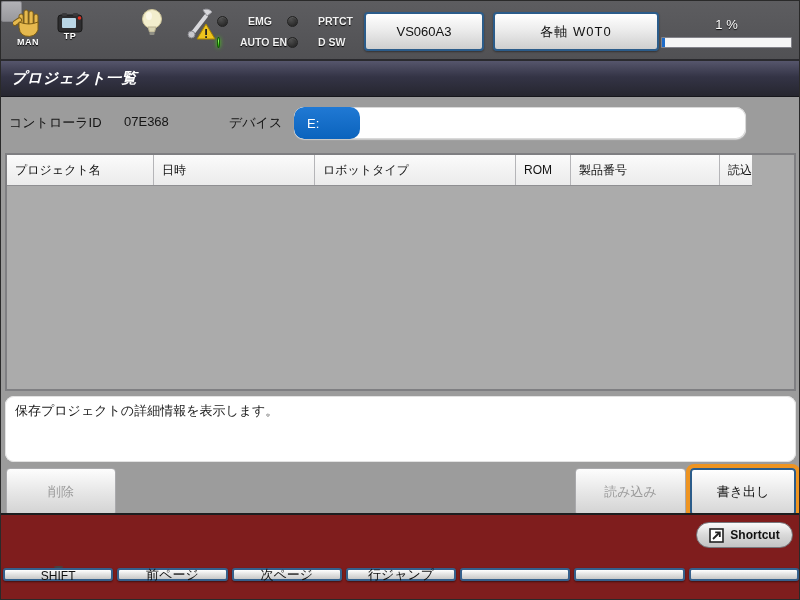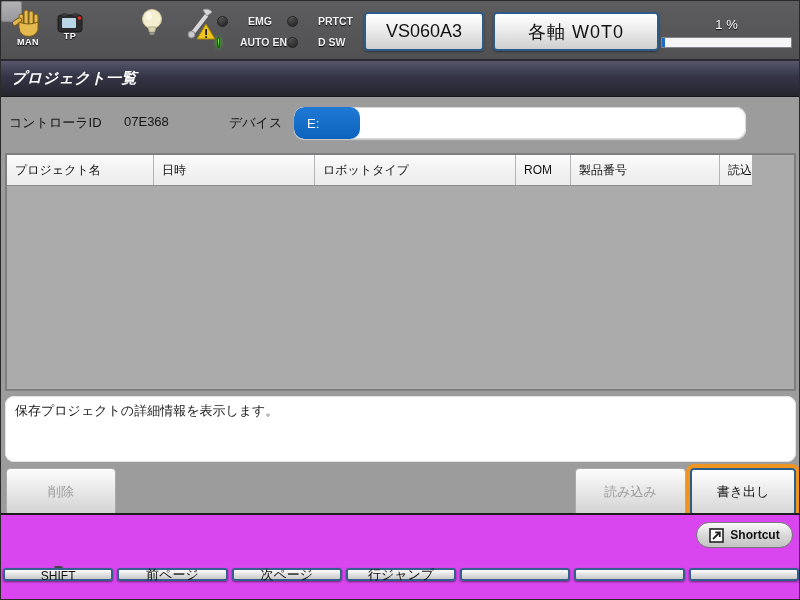--- a/index.html
+++ b/index.html
@@ -15,21 +15,21 @@
   #icn-square{left:98px;top:21px;width:21px;height:21px;background:linear-gradient(#b2b2b6,#98989c);border:1px solid #85858a;border-radius:2px;}
   #icn-bulb{left:138px;top:7px;width:26px;}
   #icn-wrench{left:182px;top:6px;width:34px;}
 
   #led-grid{position:absolute;left:216px;top:10px;display:grid;grid-template-columns:70px 66px;grid-auto-rows:20px;row-gap:1px;}
   .led-item{display:flex;align-items:center;gap:20px;}
   .led{width:11px;height:11px;border-radius:50%;background:radial-gradient(circle at 35% 30%,#4e4e4e,#2c2c2c 70%);border:1px solid #222;box-shadow:inset 0 1px 1px rgba(255,255,255,.15);}
   .led.on{background:radial-gradient(circle at 35% 30%,#9dff6e,#35c40f 60%,#1d7f06);border:1px solid #145c05;box-shadow:0 0 4px #4bd515;}
   .led-label{color:#f2f2f2;font-size:10.5px;font-weight:bold;white-space:nowrap;text-shadow:0 1px 1px #000;}
 
-  .tb-btn{position:absolute;top:11px;height:39px;border:2px solid #2b5c8a;border-radius:4px;background:linear-gradient(#ffffff,#ececec 45%,#cfcfcf);color:#111;font-size:18px;display:flex;align-items:center;justify-content:center;box-shadow:0 1px 2px rgba(0,0,0,.4);cursor:pointer;}
+  .tb-btn{position:absolute;top:11px;height:39px;border:2px solid #2b5c8a;border-radius:4px;background:linear-gradient(#ffffff,#ececec 45%,#cfcfcf);color:#111;font-size:13px;display:flex;align-items:center;justify-content:center;box-shadow:0 1px 2px rgba(0,0,0,.4);cursor:pointer;}
   #btn-robot{left:363px;width:120px;}
   #btn-mode{left:492px;width:166px;letter-spacing:1px;}
 
   #speed-box{position:absolute;left:660px;top:11px;width:131px;}
   #speed-text{color:#fff;font-size:13px;text-align:center;height:25px;line-height:25px;text-shadow:0 1px 1px #000;}
   #speed-bar{height:11px;background:#f6f6f6;border:1px solid #83838a;border-radius:1px;overflow:hidden;}
   #speed-fill{height:100%;min-width:3px;background:#1f6cc8;}
 
   
   #titlebar{position:absolute;left:0;top:60px;width:800px;height:36px;background:linear-gradient(#56566c,#343446 45%,#26262f);border-bottom:1px solid #17171c;display:flex;align-items:center;font-style:italic;}
@@ -54,21 +54,21 @@
   #detail-box{position:absolute;left:4px;top:395px;width:791px;height:66px;background:#fff;border-radius:9px;box-shadow:inset 0 0 0 1px #e2e2e2;padding:6px 10px;font-size:13px;color:#1a1a1a;}
 
   
   .act-btn{position:absolute;top:467px;height:48px;border-radius:4px;font-size:13px;display:flex;align-items:center;justify-content:center;cursor:pointer;font-family:Liberation Serif, serif;}
   .act-disabled{background:linear-gradient(#fdfdfd,#e9e9e9 45%,#d2d2d2);border:1px solid #a9a9ac;color:#9a9a9a;}
   #btn-delete{left:5px;width:110px;}
   #btn-load{left:574px;width:111px;}
   #btn-export{left:689px;width:106px;background:linear-gradient(#ffffff,#ececec 45%,#d6d6d6);border:2px solid #2b5c8a;color:#111;outline:4px solid #ee9421;outline-offset:0px;}
 
   
-  #band{position:absolute;left:0;top:512px;width:800px;height:88px;background:#d946ef;border-top:2px solid #1d1d1f;}
+  #band{position:absolute;left:0;top:512px;width:800px;height:88px;background:#7f1d1d;border-top:2px solid #1d1d1f;}
   #btn-shortcut{position:absolute;right:8px;top:7px;height:26px;width:97px;border-radius:13px;background:linear-gradient(#fafafa,#d9d9d9 50%,#c3c3c3);border:1px solid #77777c;display:flex;align-items:center;justify-content:center;gap:6px;font-size:12px;font-weight:bold;color:#111;cursor:pointer;}
 
   #fkeys{position:absolute;left:0;top:37px;width:800px;height:45px;display:flex;gap:4px;padding:16px 2px;}
   .fkey{flex:1;border:2px solid #35608c;border-radius:3px;background:linear-gradient(#ffffff,#e4e4e4 45%,#c8c8c8);font-size:13px;color:#111;display:flex;flex-direction:column;align-items:center;justify-content:center;cursor:pointer;box-shadow:0 1px 2px rgba(0,0,0,.5);}
   .fkey-dot{width:9px;height:9px;border-radius:50%;background:radial-gradient(circle at 35% 30%,#9a9a9a,#5c5c5c);border:1px solid #444;margin-bottom:1px;}
   #fkeys .fkey:first-child{font-size:12px;}
 </style>
 </head>
 <body>
 

